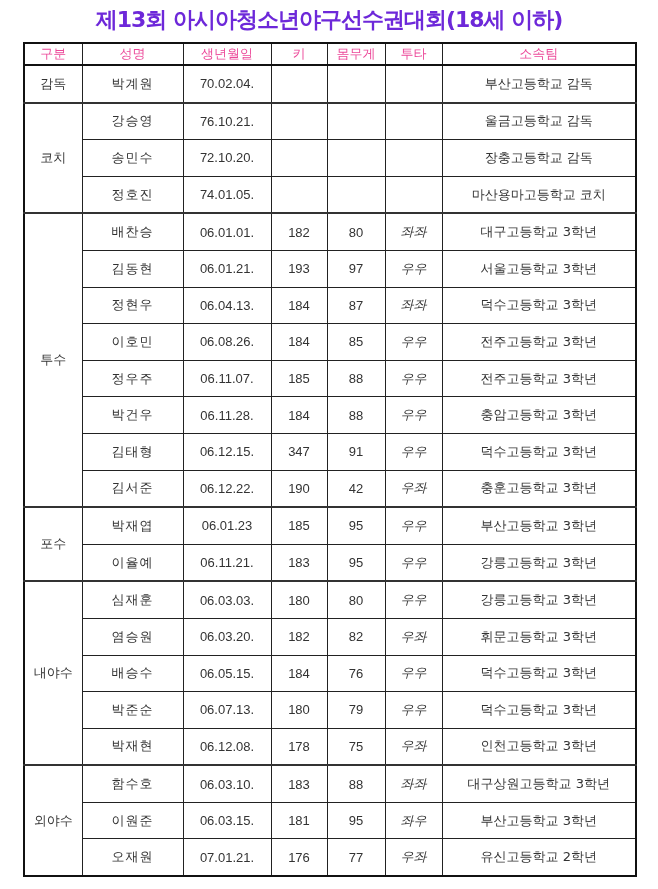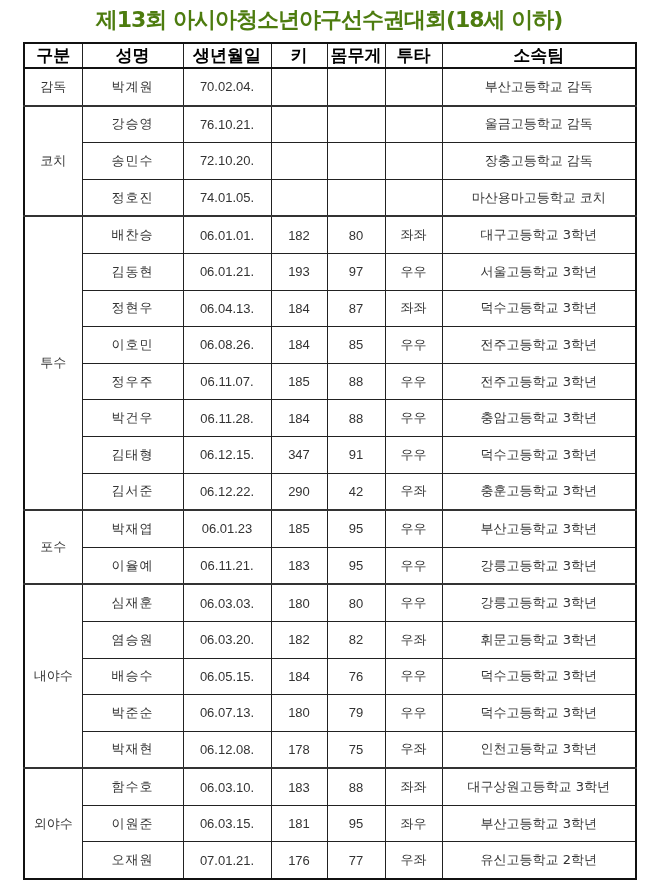--- a/index.html
+++ b/index.html
@@ -4,42 +4,42 @@
   <style>
     html, body { margin: 0; padding: 0; background: #ffffff; }
     body {
       width: 658px; height: 889px; position: relative; overflow: hidden;
       font-family: "DejaVu Sans", "Liberation Sans", sans-serif;
       color: #222;
     }
     .title {
       position: absolute; left: 0; top: 4px; width: 658px; text-align: center;
       font-family: "DejaVu Sans", sans-serif; font-weight: bold;
-      font-size: 22px; letter-spacing: -1px; color: #4d7c0f;
+      font-size: 22px; letter-spacing: -1px; color: #6d28d9;
       line-height: 32px;
     }
     table.roster {
       position: absolute; left: 23px; top: 42px;
       border-collapse: collapse;
       border: 2px solid #111;
       table-layout: fixed;
       width: 612px;
     }
     table.roster th, table.roster td {
       border: 1px solid #222;
       text-align: center; vertical-align: middle;
       padding: 0; overflow: hidden; white-space: nowrap;
     }
     table.roster th {
-      height: 20px; font-size: 17px; font-weight: bold; color: #000000;
+      height: 20px; font-size: 13px; font-weight: normal; color: #ec4899;
       border-bottom: 2px solid #111;
     }
     table.roster td { height: 35.6px; font-size: 13px; color: #333; }
     td.num { font-family: "Liberation Sans", sans-serif; font-size: 14.5px; color: #222; }
-    td.hand { font-size: 12.5px; color: #555; }
+    td.hand { font-size: 12.5px; color: #555; font-style: italic; }
     td.team { font-size: 12.5px; color: #444; margin-left: 44px; }
     td.pos { font-size: 13px; color: #444; }
     td.name { font-size: 13px; color: #444; letter-spacing: 1px; }
     tr.group-start td { border-top: 2px solid #333; }
   </style>
 </head>
 <body>
 
 <div class="title">제13회 아시아청소년야구선수권대회(18세 이하)</div>
 
@@ -155,21 +155,21 @@
       <td class="name">김태형</td>
       <td class="num">06.12.15.</td>
       <td class="num">347</td>
       <td class="num">91</td>
       <td class="hand">우우</td>
       <td class="team">덕수고등학교 3학년</td>
     </tr>
     <tr>
       <td class="name">김서준</td>
       <td class="num">06.12.22.</td>
-      <td class="num">290</td>
+      <td class="num">190</td>
       <td class="num">42</td>
       <td class="hand">우좌</td>
       <td class="team">충훈고등학교 3학년</td>
     </tr>
 
     <tr class="group-start">
       <td class="pos" rowspan="2">포수</td>
       <td class="name">박재엽</td>
       <td class="num">06.01.23</td>
       <td class="num">185</td>

